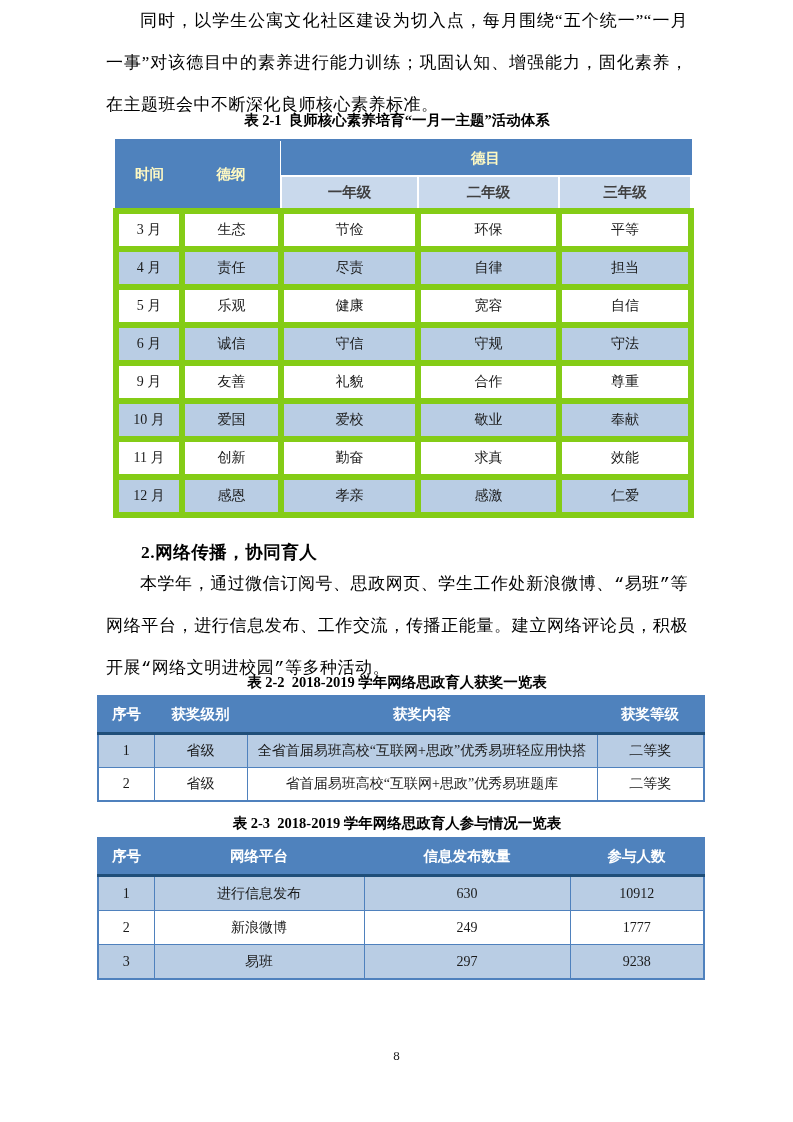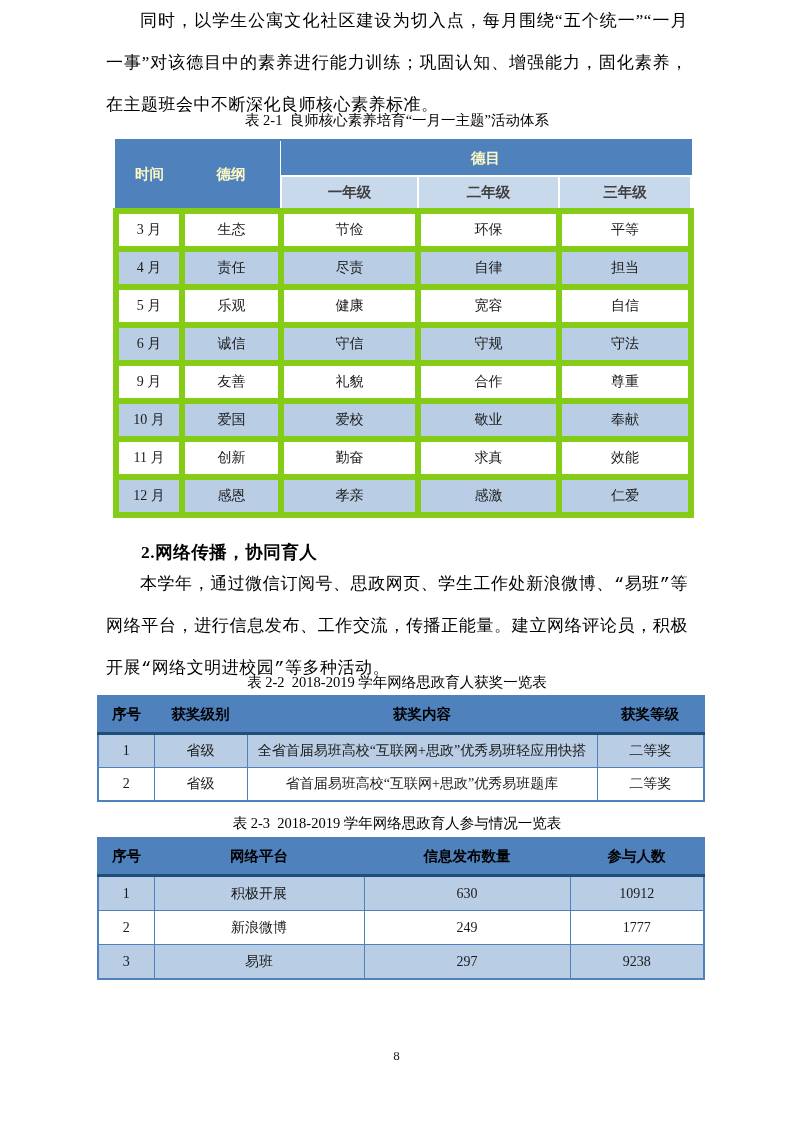--- a/index.html
+++ b/index.html
@@ -16,21 +16,21 @@
   }
   .para-1 { margin-top:84px; }
   .para-2 { margin-top:24px;font-family:Liberation Mono, monospace; }
 
   .section-heading {
     font-size:17.5px; font-weight:bold; margin:22px 0 0; text-indent:2em;
     letter-spacing:0.5px;
   }
 
   .caption {
-    font-weight:normal; font-size:14.5px; text-align:center;
+    font-weight:bold; font-size:14.5px; text-align:center;
     white-space:pre-wrap; line-height:21px;
   }
   .caption-1 { margin-top:-16px; }
   .caption-2 { margin-top:-18px; }
   .caption-3 { margin-top:11px; }
 
   table { border-collapse:collapse; table-layout:fixed; }
   th, td { text-align:center; vertical-align:middle; padding:0 2px; overflow:hidden; }
 
   
@@ -43,21 +43,21 @@
   }
   .t1 thead { border-bottom:2px solid #3a6cab; }
   .t1 tbody td { height:32px; font-size:14px; border:6px solid #84cc16; color:#1a1a1a; }
   .t1 tbody tr:nth-child(even) td { background:#b9cde4; }
 
   
   .t2, .t3 { width:606px; margin-left:-9px; border:2px solid #4f81bd; }
   .t2 { margin-top:2px; }
   .t3 { margin-top:3px; }
   .t2 thead th, .t3 thead th {
-    background:#4f82bd; color:#000000; font-size:14.5px; font-weight:bold;
+    background:#4f82bd; color:#ffffff; font-size:14.5px; font-weight:bold;
     height:35px; border:none;
   }
   .t2 thead, .t3 thead { border-bottom:3px solid #1f4e79; }
   .t2 tbody td { height:32px; }
   .t3 tbody td { height:33px; }
   .t2 tbody td, .t3 tbody td { font-size:14px; border:1px solid #4f81bd; color:#1a1a1a; }
   .t2 tbody tr:nth-child(odd) td, .t3 tbody tr:nth-child(odd) td { background:#b9cde4; }
 
   .page-number {
     position:absolute; left:0; right:0; bottom:58px; text-align:center;
@@ -204,21 +204,21 @@
         <tr>
           <th>序号</th>
           <th>网络平台</th>
           <th>信息发布数量</th>
           <th>参与人数</th>
         </tr>
       </thead>
       <tbody>
         <tr>
           <td>1</td>
-            <td>积极开展</td>
+            <td>进行信息发布</td>
             <td>630</td>
             <td>10912</td>
         </tr>
         <tr>
           <td>2</td>
             <td>新浪微博</td>
             <td>249</td>
             <td>1777</td>
         </tr>
         <tr>

